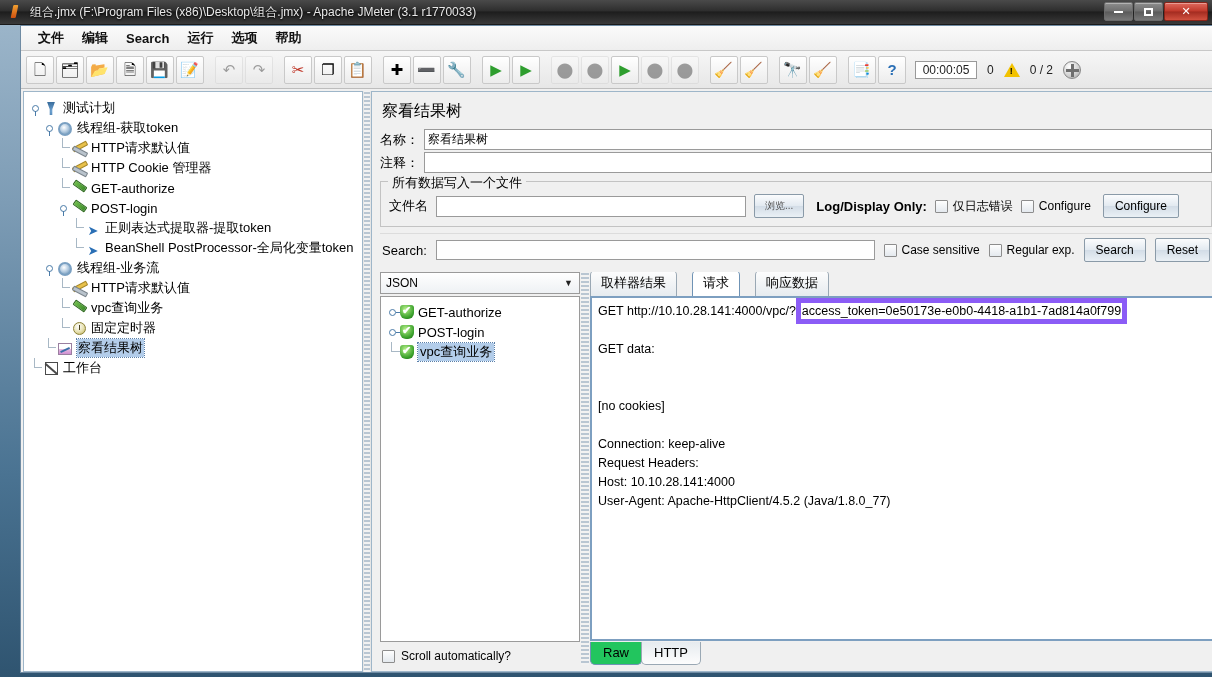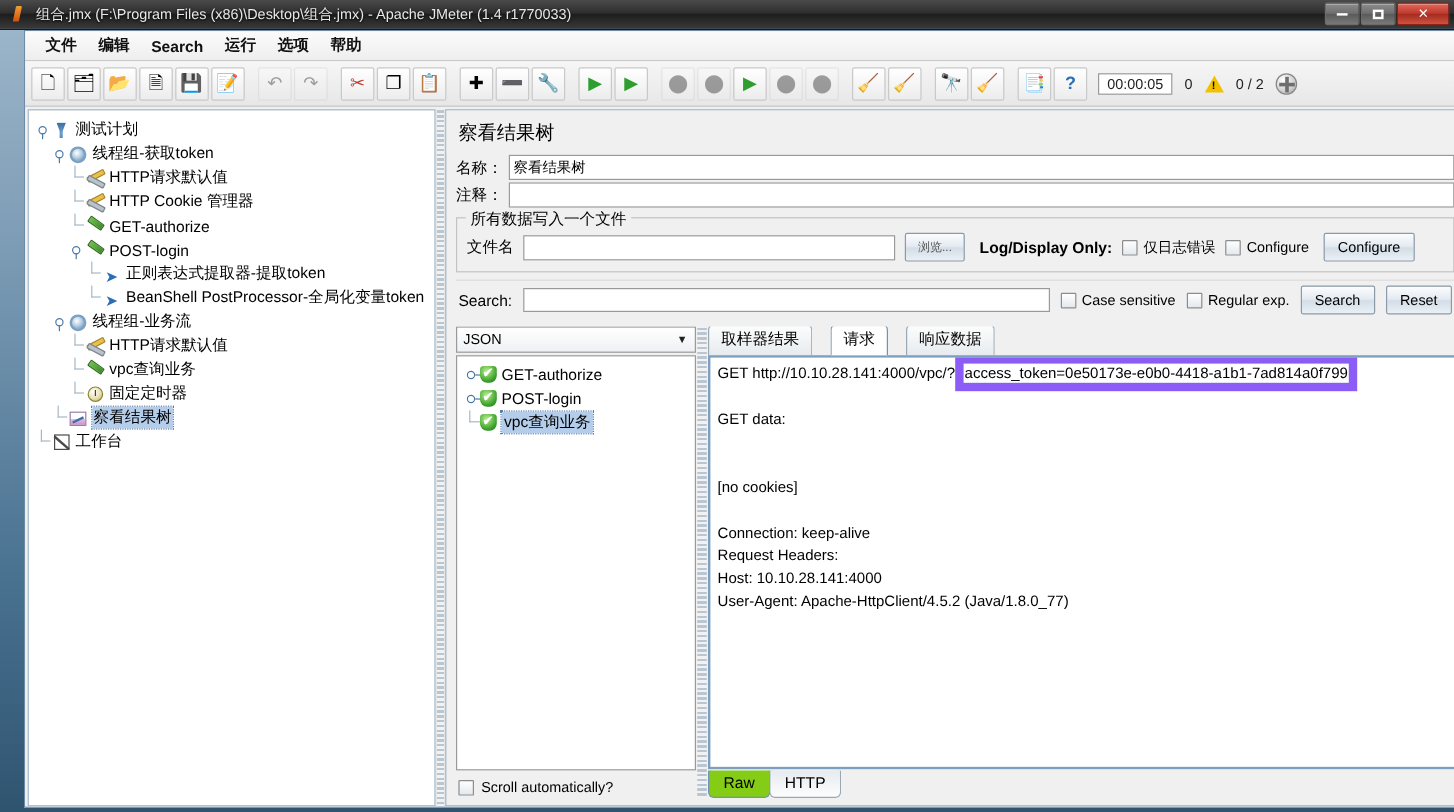--- a/index.html
+++ b/index.html
@@ -414,46 +414,46 @@
     padding: 4px 6px;
     font-size: 12.5px;
     line-height: 19px;
     color: #000;
     overflow: hidden;
     min-height: 0;
     position: relative;
   }
   .content-box .line { white-space: pre; }
   .hl {
-    border: 7px solid #8b5cf6;
+    border: 5px solid #8b5cf6;
     padding: 1px 1px;
     background: transparent;
   }
   .bottom-tabs {
     display: flex; align-items: flex-start; height: 24px; padding-top: 1px;
   }
   .bt {
     font-size: 13px; padding: 3px 12px 4px 12px;
     border: 1px solid #9aa8b4; border-top: none;
     border-radius: 0 0 5px 5px;
     background: linear-gradient(180deg,#e6ebef,#fdfdfd);
     margin-right: -1px; color: #000;
   }
-  .bt.active { background: #84cc16; border-color: #6f93b5; }
+  .bt.active { background: #22c55e; border-color: #6f93b5; }
 </style>
 </head>
 <body>
 
 <div class="window">
 
   <div class="titlebar">
     <div class="titlebar-icon">
         <div class="jm"></div>
       </div>
-    <div class="titlebar-text">组合.jmx (F:\Program Files (x86)\Desktop\组合.jmx) - Apache JMeter (1.4 r1770033)</div>
+    <div class="titlebar-text">组合.jmx (F:\Program Files (x86)\Desktop\组合.jmx) - Apache JMeter (3.1 r1770033)</div>
     <div class="win-buttons">
       <div class="win-btn">
           <span class="bar"></span>
         </div>
       <div class="win-btn">
           <span class="sq"></span>
         </div>
       <div class="win-btn close">✕</div>
     </div>
   </div>

